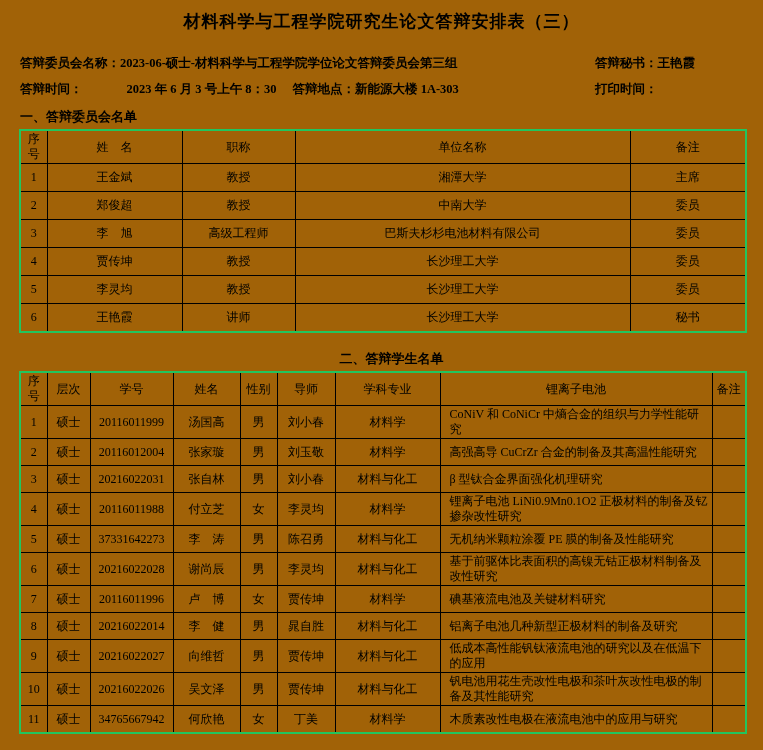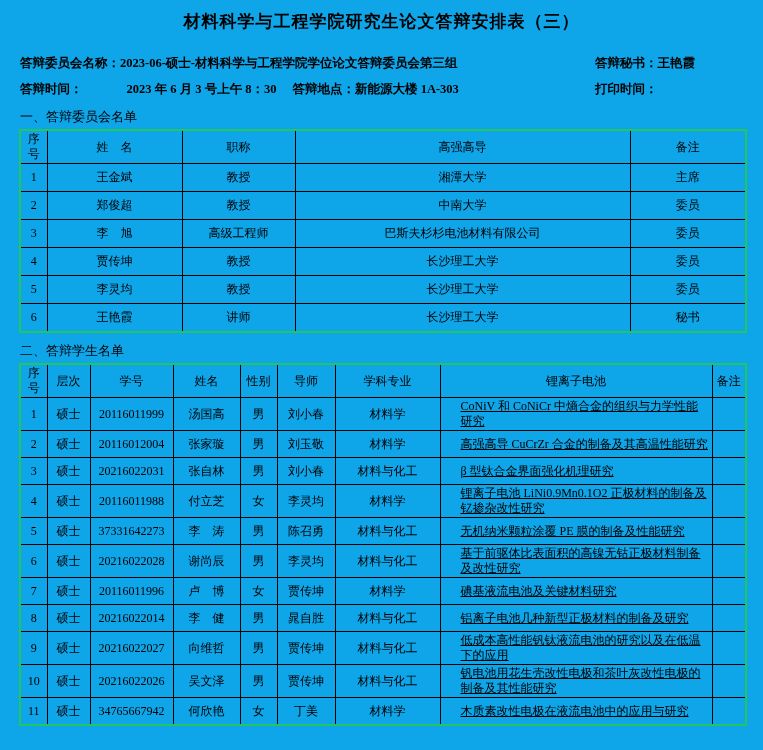--- a/index.html
+++ b/index.html
@@ -2,21 +2,21 @@
 <html><head>
 <meta charset="utf-8">
 <style>
   html,body { margin:0; padding:0; background:#ffffff; }
   body {
     width:763px; height:750px;
     color:#000000;
     font-family:"Liberation Serif", serif;
     -webkit-font-smoothing:none;
   }
-  .page { position:relative; width:763px; height:750px; overflow:hidden; background:#0ea5e9; }
+  .page { position:relative; width:763px; height:750px; overflow:hidden; background:#a16207; }
 
   .doc-title {
     padding-top:10px;
     text-align:center;
     font-size:17px;
     font-weight:bold;
     letter-spacing:1px;
   }
 
   .info-line {
@@ -29,23 +29,23 @@
   .info-line .info-left { flex:1; }
   .info-line .info-right { width:150px; text-align:left; }
   .line1 { margin-top:23px; }
   .line2 { margin-top:12px; }
   .gap-wide { display:inline-block; width:44px; }
   .gap-mid  { display:inline-block; width:16px; }
 
   .section-heading {
     margin:12px 0 3px 20px;
     font-size:13px;
-    font-weight:normal;
-  }
-  .section-heading.second { margin-top:9px; }
+    font-weight:bold;
+  }
+  .section-heading.second { margin-top:17px;text-align:center; }
 
   table {
     border-collapse:collapse;
     table-layout:fixed;
     width:726px;
     margin-left:19px;
     border:2px solid #22c55e;
   }
   th, td {
     border:1px solid #000;
@@ -54,21 +54,21 @@
     font-size:12px;
     font-weight:normal;
     padding:1px 2px;
     overflow:hidden;
     line-height:15px;
     word-break:break-all;
   }
   .t1 th, .t1 td { height:25px; }
   .t2 th { height:26px; }
   .t2 td { height:24px; }
-  .t2 td.left { text-align:left; padding-left:20px;text-decoration:underline; }
+  .t2 td.left { text-align:left; padding-left:9px; }
 </style>
 </head>
 <body>
 
 <div class="page">
 
   <div class="doc-title">材料科学与工程学院研究生论文答辩安排表（三）</div>
 
   <div class="info-line line1">
     <div class="info-left">
@@ -96,21 +96,21 @@
         <col style="width:135px">
         <col style="width:113px">
         <col style="width:335px">
         <col style="width:116px">
     </colgroup>
     <thead>
       <tr>
         <th>序号</th>
         <th>姓　名</th>
         <th>职称</th>
-        <th>高强高导</th>
+        <th>单位名称</th>
         <th>备注</th>
       </tr>
     </thead>
     <tbody>
         <tr>
           <td>1</td>
           <td>王金斌</td>
           <td>教授</td>
           <td>湘潭大学</td>
           <td>主席</td>

